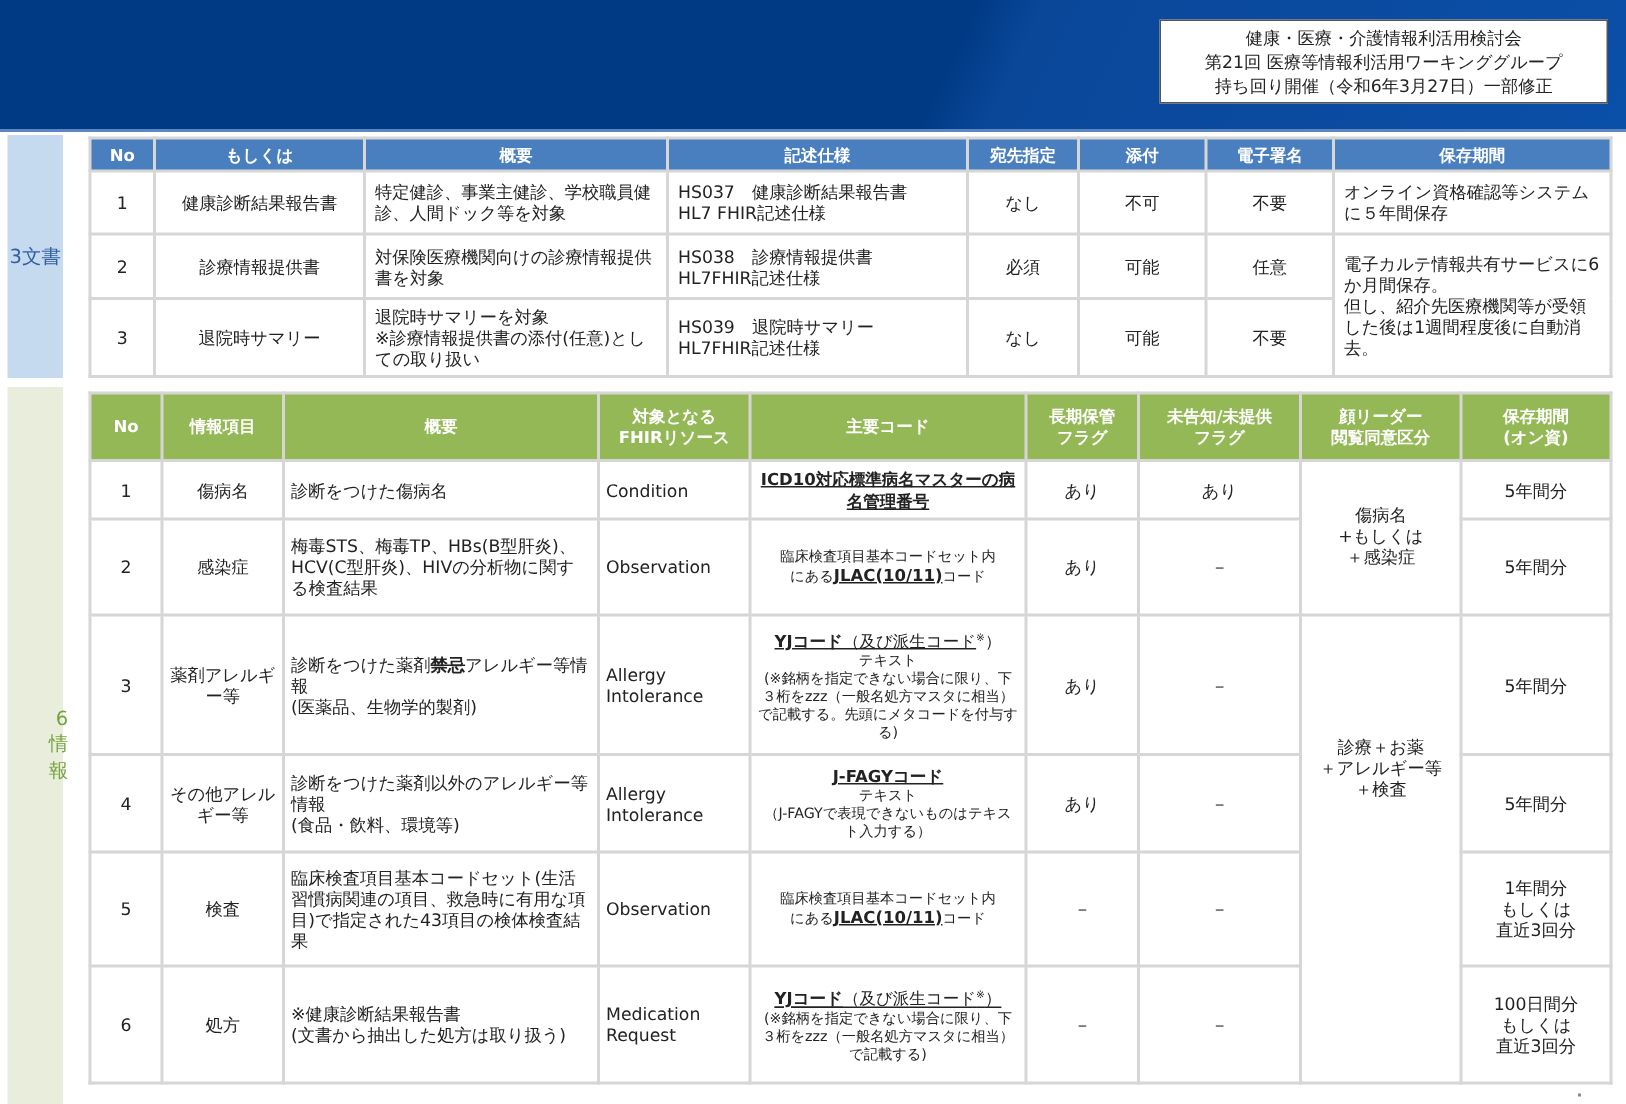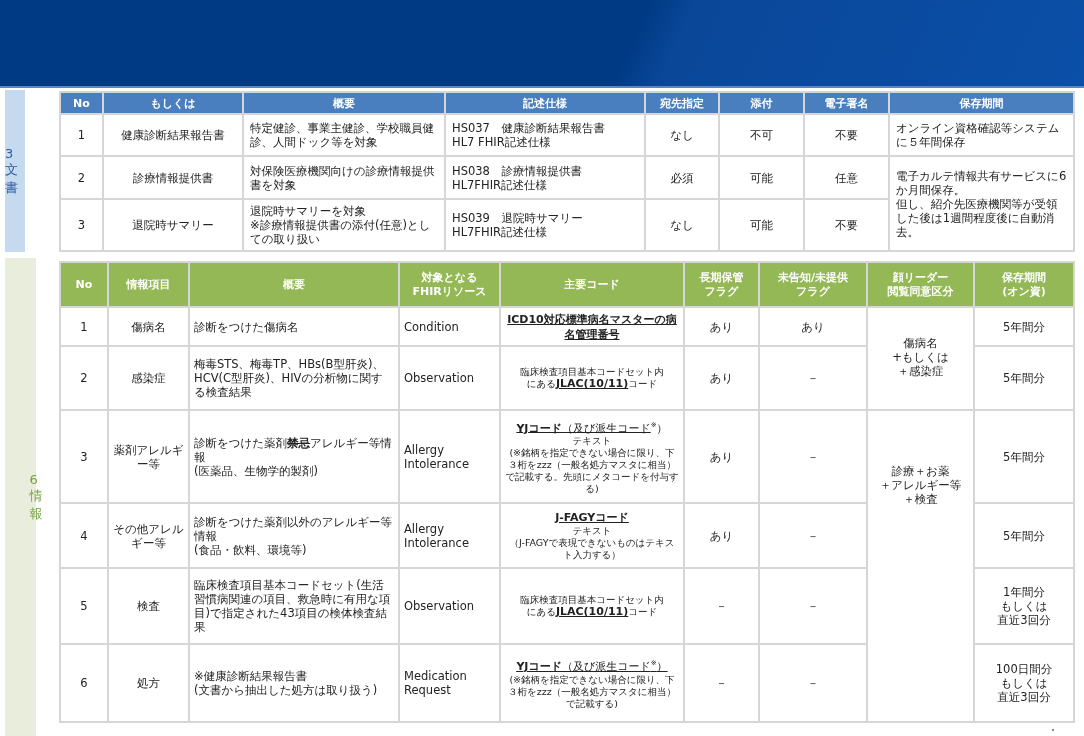--- a/index.html
+++ b/index.html
@@ -16,23 +16,24 @@
     color: #ffffff; font-size: 23px; font-weight: bold; letter-spacing: 2px;
   }
   .source-box {
     position: absolute; left: 773px; top: 13px; width: 299px; height: 56px;
     background: #ffffff; border: 1px solid #555;
     font-size: 11.5px; line-height: 16px; color: #222; text-align: center;
     padding-top: 3px;
   }
 
   .side {
-    position: absolute; left: 5px; width: 20px;
+    position: absolute; left: 5px; width: 37px;
     display: flex; align-items: center; justify-content: center;
     font-size: 13px;
+    text-align: right;
   }
   .side.docs { top: 90px; height: 162px; background: #c5d9ef; color: #2f5f9e; }
   .side.info { top: 258px; height: 478px; background: #e9eedc; color: #76a23f; padding-left: 31px; }
 
   table { position: absolute; border-collapse: collapse; table-layout: fixed; }
   td, th { border: 2px solid #d6d6d6; font-weight: normal; vertical-align: middle; }
   .t1 { left: 59px; top: 91px; width: 1014px; }
   .t1 th { background: #4a7fbf; color: #fff; font-weight: bold; font-size: 11px; height: 22px; text-align: center; }
   .t1 td { font-size: 11.5px; line-height: 14px; padding: 2px 6px; }
   .t2 { left: 59px; top: 261px; width: 1014px; }
@@ -43,20 +44,25 @@
   .code-main { font-weight: bold; text-decoration: underline; font-size: 11px; }
   .code-sub { font-size: 9.5px; line-height: 12px; display: block; }
   .strike { text-decoration: line-through; font-weight: bold; }
   sup { font-size: 7px; }
   .dot { position: absolute; left: 1052px; top: 729px; width: 2px; height: 2px; background: #888; }
 </style>
 </head>
 <body>
 
 <div class="banner">
+  <div class="source-box">
+    <div>健康・医療・介護情報利活用検討会</div>
+    <div>第21回 医療等情報利活用ワーキンググループ</div>
+    <div>持ち回り開催（令和6年3月27日）一部修正</div>
+  </div>
 </div>
 
 <div class="side docs">3文書</div>
 <div class="side info">6情報</div>
 
 <table class="t1">
   <colgroup>
     <col style="width:43px">
       <col style="width:140px">
       <col style="width:202px">
@@ -204,21 +210,21 @@
       <div>(医薬品、生物学的製剤)</div>
     </td>
     <td>Allergy Intolerance</td>
     <td class="c">
       <div style="font-size:11px"><span class="code-main">YJコード</span><span style="text-decoration:underline">（及び派生コード</span><sup>※</sup><span>）</span></div>
       <div class="code-sub">テキスト</div>
       <div class="code-sub">(※銘柄を指定できない場合に限り、下３桁をzzz（一般名処方マスタに相当）で記載する。先頭にメタコードを付与する)</div>
     </td>
     <td class="c">あり</td>
     <td class="c">－</td>
-    <td class="c" rowspan="4" style="vertical-align:top;padding-top:53px">
+    <td class="c" rowspan="4" style="vertical-align:top;padding-top:80px">
       <div>診療＋お薬</div>
       <div>＋アレルギー等</div>
       <div>＋検査</div>
     </td>
     <td class="c">5年間分</td>
   </tr>
 
   <tr style="height:65px">
     <td class="c">4</td>
     <td class="c">その他アレルギー等</td>

